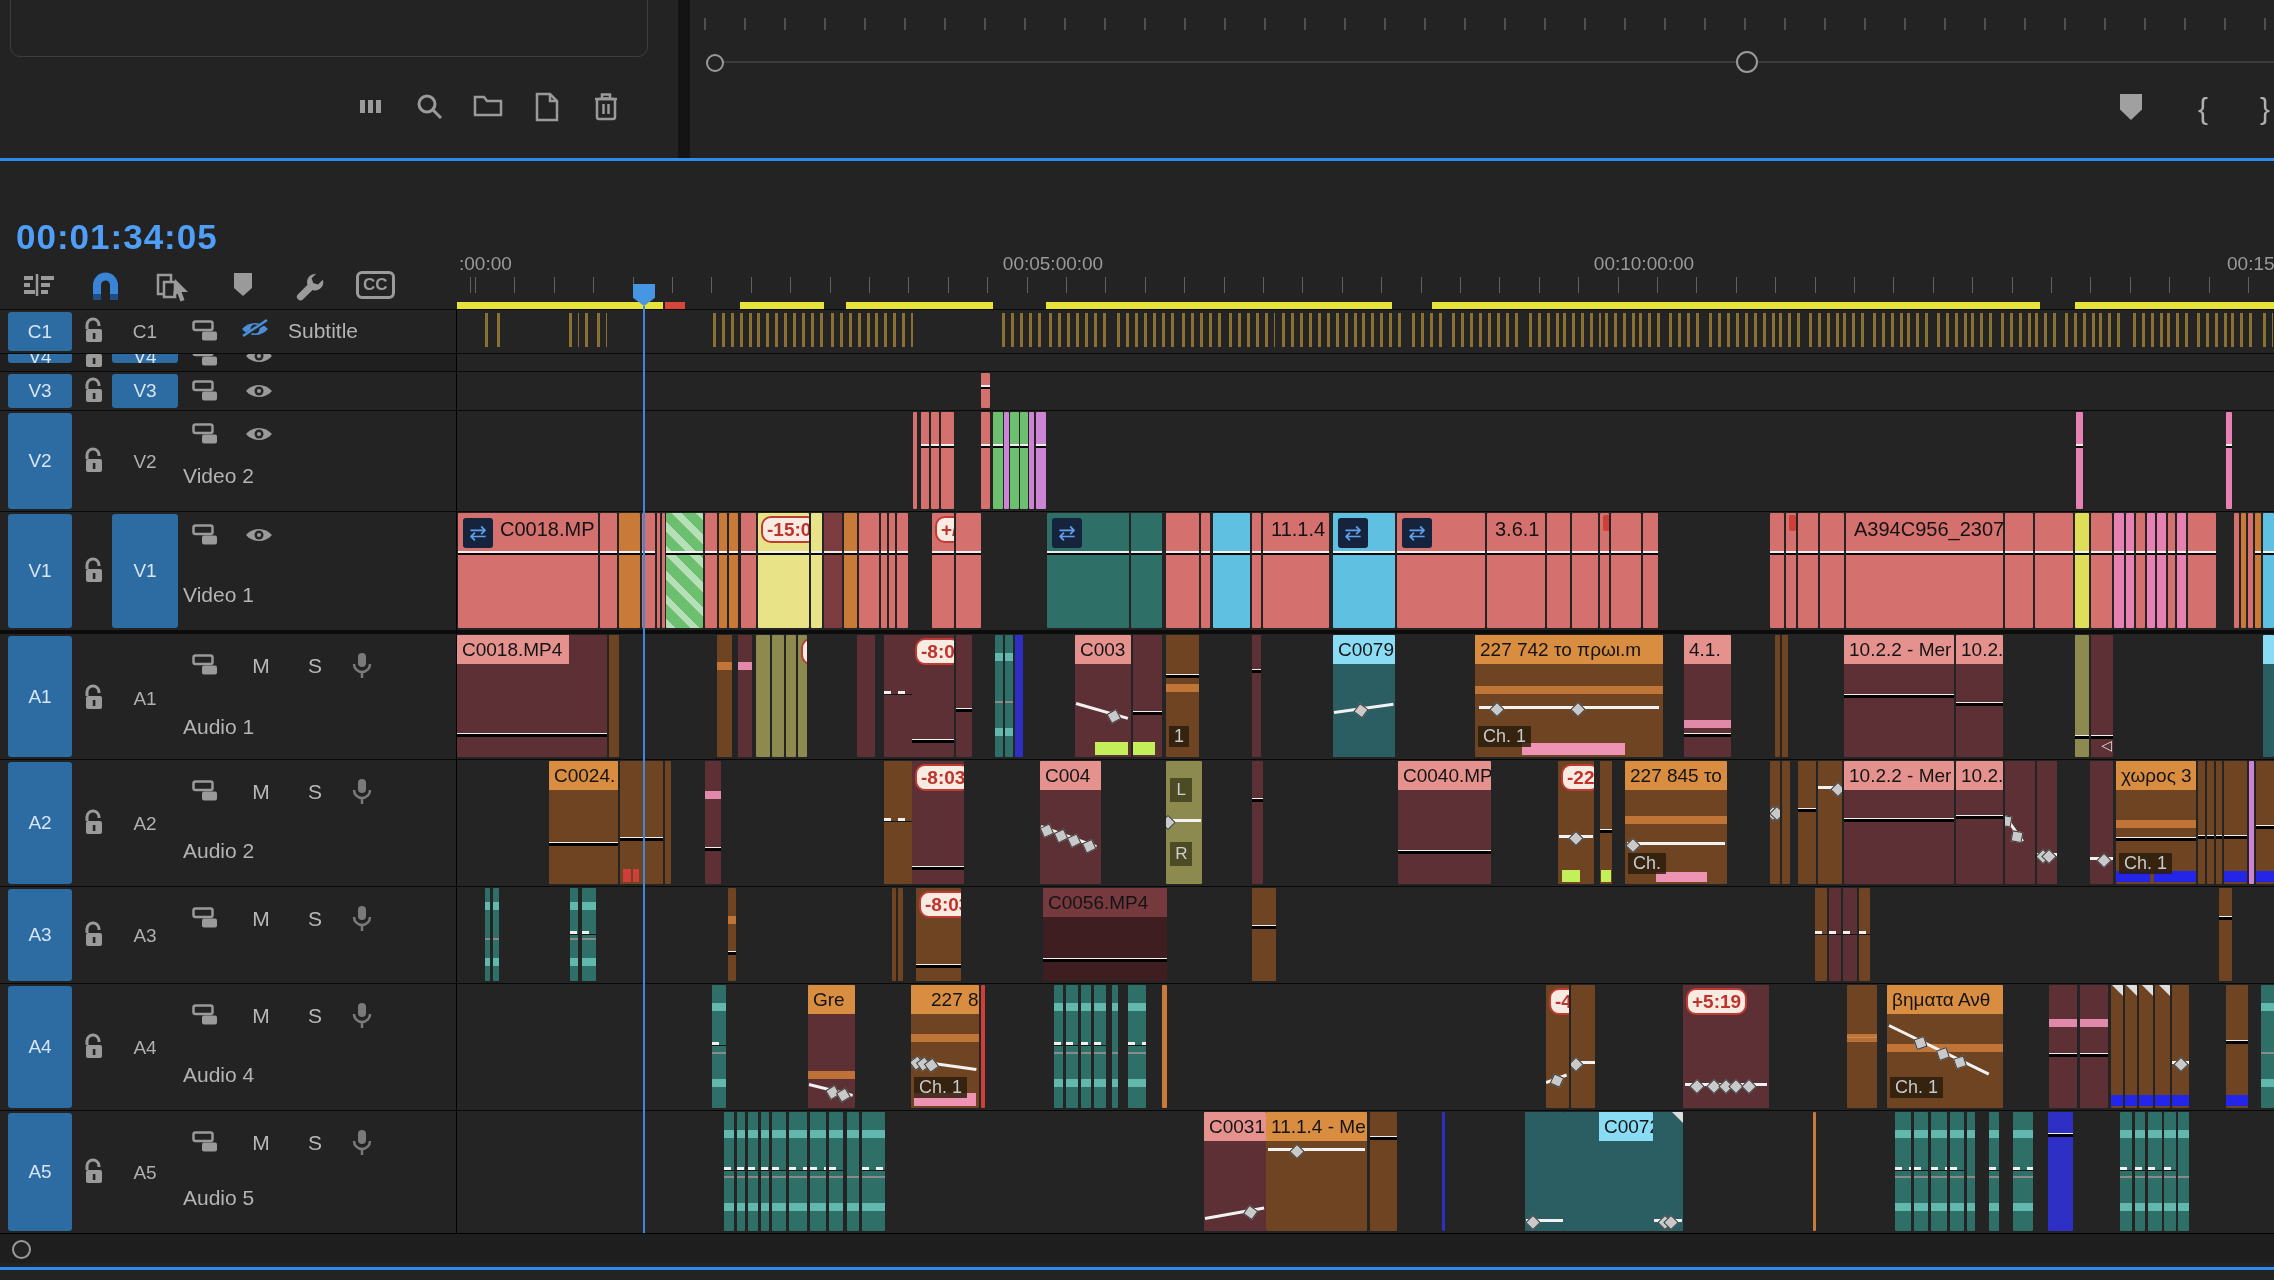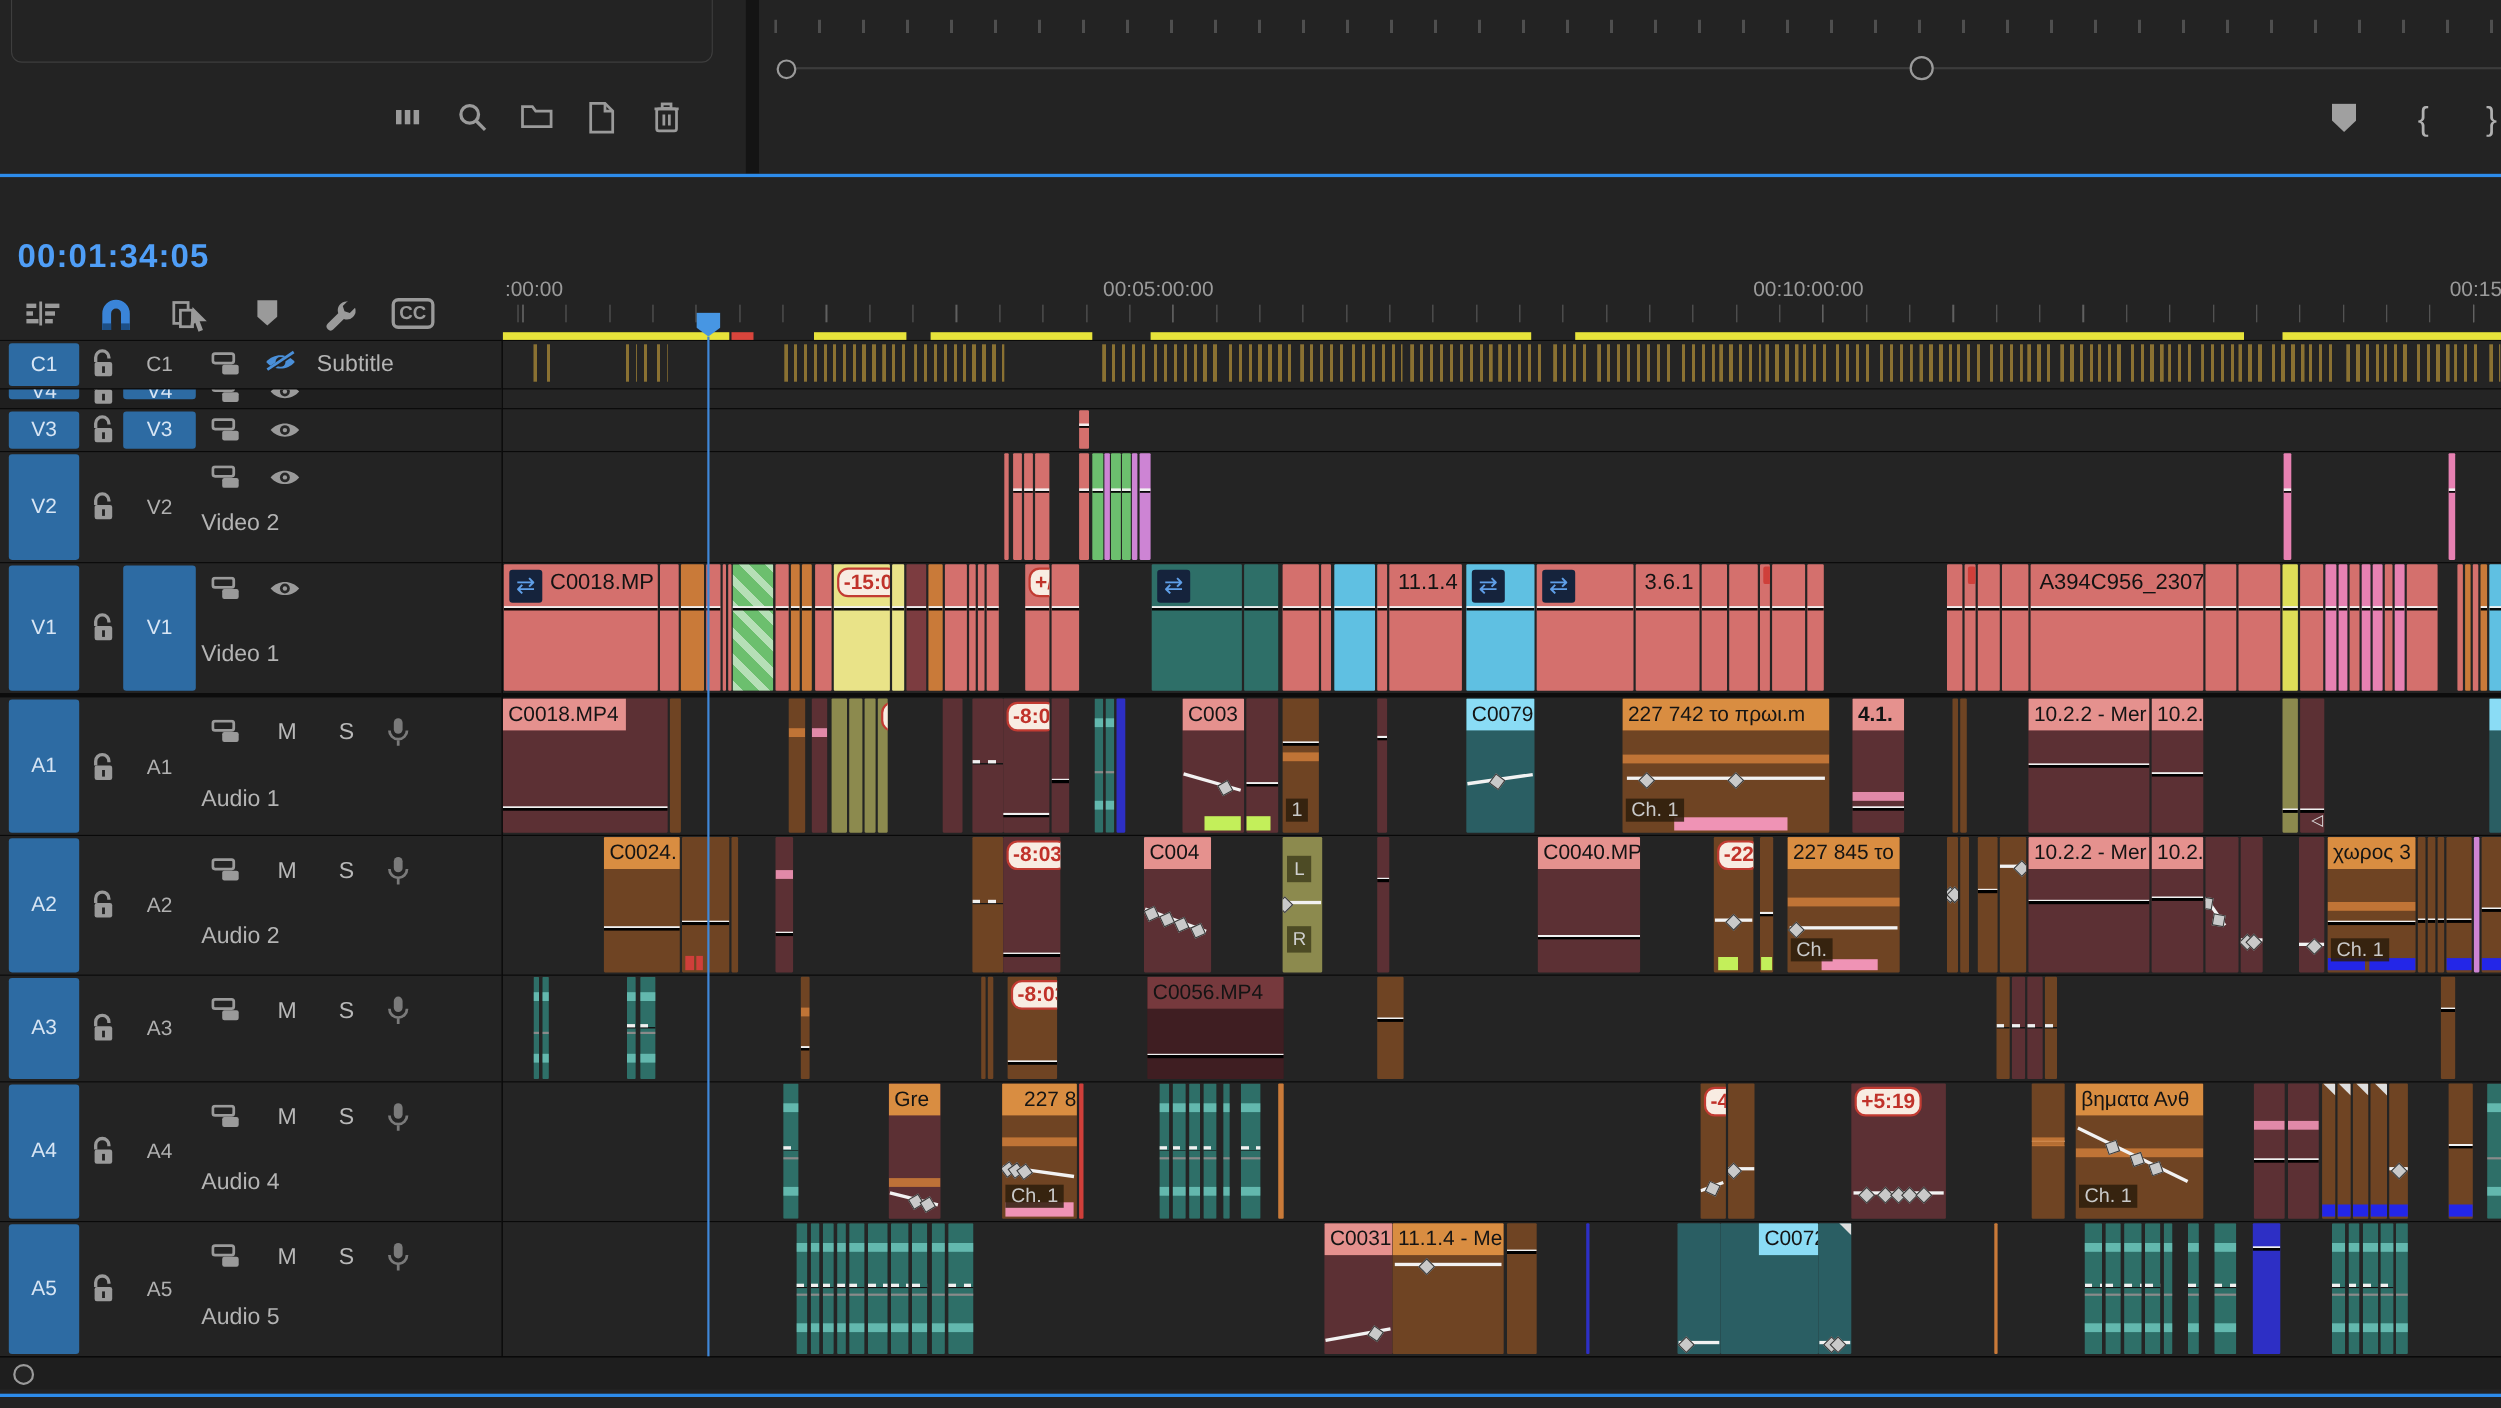--- a/index.html
+++ b/index.html
@@ -19,21 +19,21 @@
   .pent{width:22px;height:26px;background:#a0a0a0;clip-path:polygon(0 0,100% 0,100% 60%,50% 100%,0 60%);}
 
   #tl{position:absolute;left:0;top:158px;width:2274px;height:1122px;background:#232323;border-top:3px solid #2d8ceb;box-sizing:border-box;}
   #tabbar{position:absolute;left:0;top:0;width:100%;height:50px;}
   .tab{position:absolute;top:0;height:50px;line-height:50px;font-size:21px;color:#a8a8a8;}
   .tab.active{color:#e2e2e2;}
   .tab .x{color:#8f8f8f;font-size:20px;margin-right:14px;}
   .tab .menu{color:#b0b0b0;font-size:24px;margin-left:18px;}
   #tab-underline{position:absolute;top:47px;height:3px;background:#d4d4d4;}
   #tcrow{position:absolute;left:0;top:50px;width:100%;height:99px;border-bottom:1px solid #0a0a0a;box-sizing:border-box;}
-  #timecode{position:absolute;left:16px;top:6px;font-size:30px;font-weight:bold;letter-spacing:1px;}
+  #timecode{position:absolute;left:16px;top:6px;font-size:35px;font-weight:bold;letter-spacing:1px;}
   #tools{position:absolute;left:0;top:58px;width:457px;height:40px;}
   .ccbox{display:inline-block;border:3px solid #9a9a9a;border-radius:6px;color:#9a9a9a;font-size:17px;font-weight:bold;padding:1px 4px;}
   #ruler{position:absolute;left:457px;right:0;top:0;bottom:0;overflow:hidden;}
   .rlabel{position:absolute;top:42px;font-size:19px;color:#9a9a9a;white-space:nowrap;}
   #ruler-ticks{position:absolute;left:0;right:0;top:66px;height:16px;
      background-image:repeating-linear-gradient(90deg,#606060 0 1px,transparent 1px 39.4px),
                       repeating-linear-gradient(90deg,#7a7a7a 0 1px,transparent 1px 591px);
      background-position:18px 4px,18px 0;}
   #render-bar{position:absolute;left:0;right:0;top:91px;height:7px;}
   .rseg{position:absolute;top:0;height:7px;}
@@ -722,21 +722,21 @@
             <div class="bar" style="left: 25%; width: 55%; height: 12px; background-color: rgb(239, 147, 181);"></div>
             <div class="kf" style="top: 58%;">
               <div class="ln">
                 <div class="dm" style="left: 10%;"></div>
                 <div class="dm" style="left: 55%;"></div>
               </div>
             </div>
             <div class="sub">Ch. 1</div>
           </div>
           <div class="clip" style="left: 1227px; width: 47px; background-color: rgb(92, 48, 52);">
-            <div class="chip" style="background-color: rgb(229, 145, 142); width: 100%; font-weight: bold;">4.1.</div>
+            <div class="chip" style="background-color: rgb(229, 145, 142); width: 100%;">4.1.</div>
             <div class="base" style="top: 80%;"></div>
             <div class="hband" style="top: 70%; background-color: rgb(239, 147, 181);"></div>
           </div>
           <div class="clip" style="left: 1318px; width: 5px; background-color: rgb(111, 68, 35);"></div>
           <div class="clip" style="left: 1325px; width: 6px; background-color: rgb(111, 68, 35);"></div>
           <div class="clip" style="left: 1387px; width: 110px; background-color: rgb(92, 48, 52);">
             <div class="chip" style="background-color: rgb(229, 145, 142); width: 100%;">10.2.2 - Mer</div>
             <div class="base" style="top: 48%;"></div>
           </div>
           <div class="clip" style="left: 1499px; width: 47px; background-color: rgb(92, 48, 52);">

